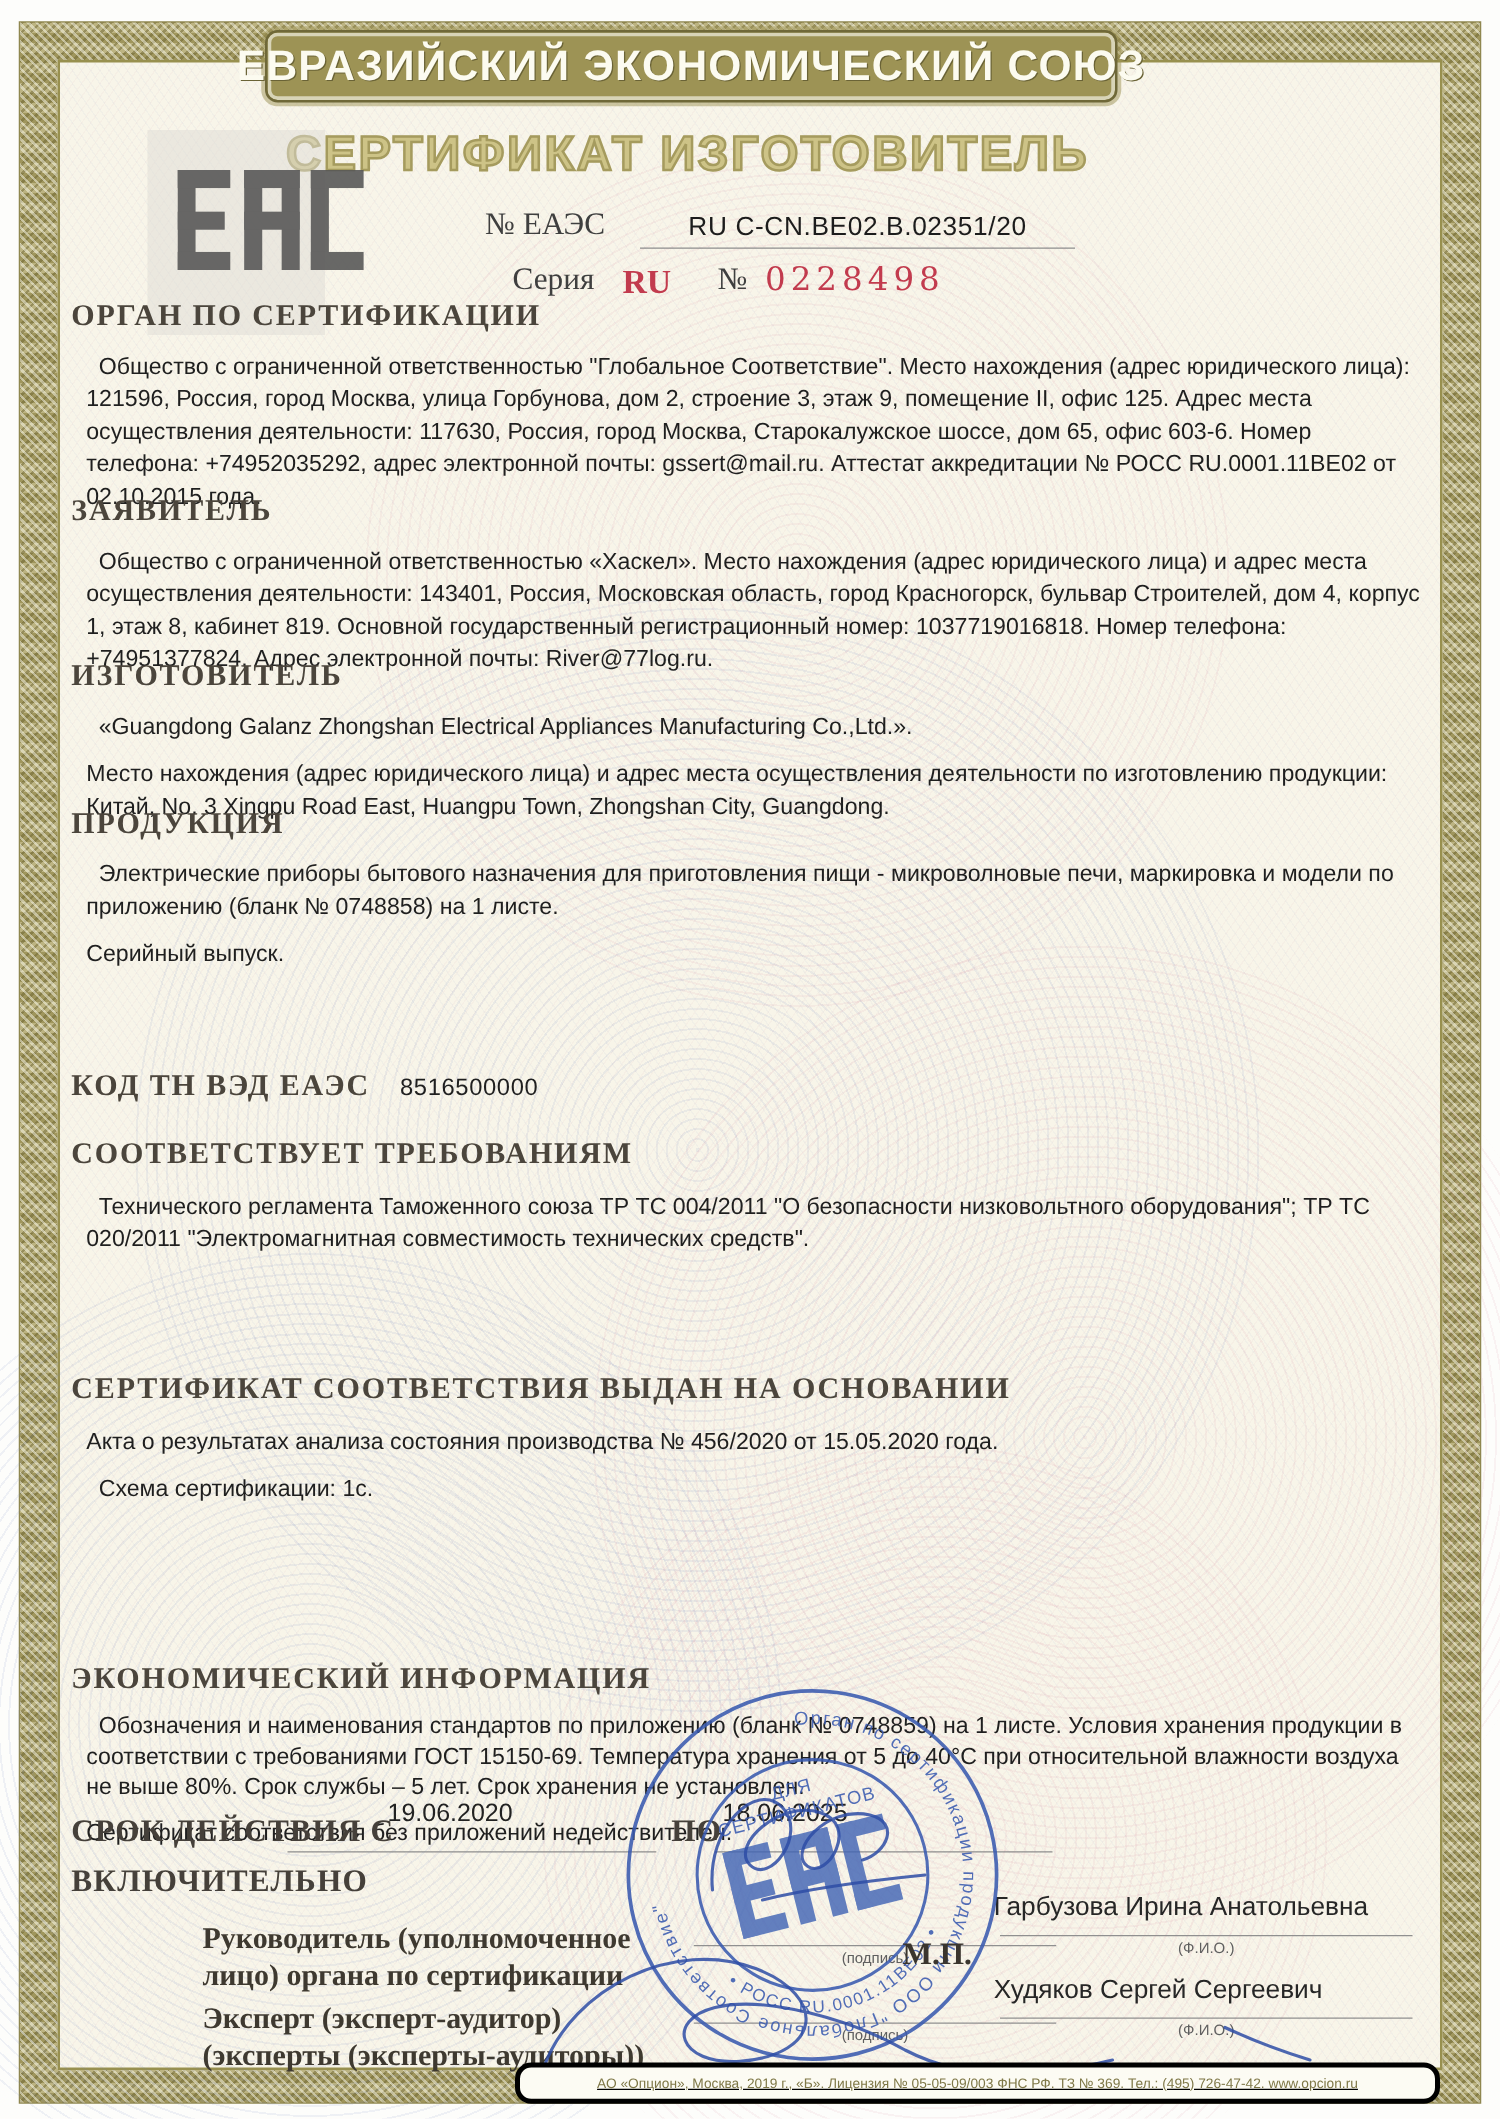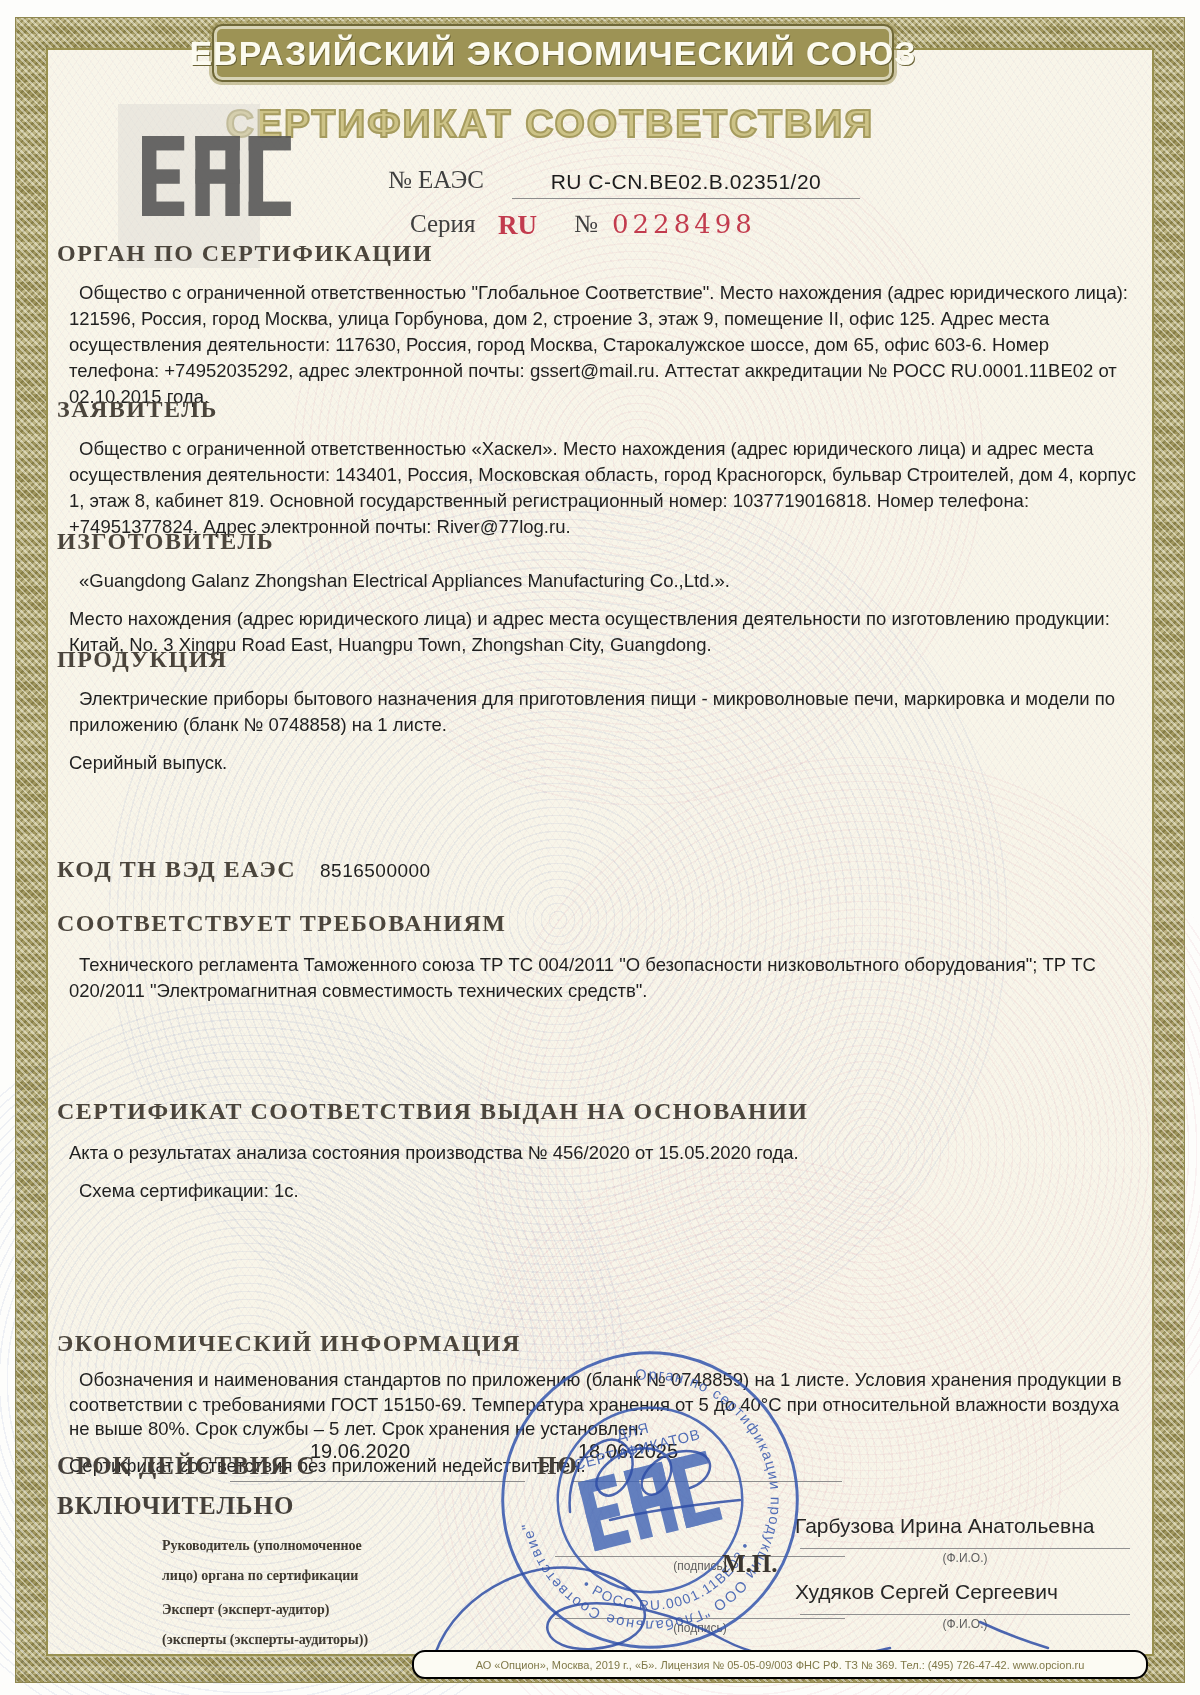--- a/index.html
+++ b/index.html
@@ -59,56 +59,56 @@
   .code-value{position:absolute;left:320px;font-size:19px;color:#1f1f1f;letter-spacing:.5px;}
 
   
   .validity-label{position:absolute;font-family:"Liberation Serif",serif;font-weight:bold;
     font-size:25px;letter-spacing:1px;color:#45403a;white-space:nowrap;}
   .date{position:absolute;font-size:20px;color:#222;}
   .vline{position:absolute;border-bottom:1.5px solid #8d8d8d;height:1px;}
 
   
   .role{position:absolute;left:162px;font-family:"Liberation Serif",serif;font-weight:bold;
-    font-size:14px;color:#3e3930;white-space:nowrap;}
+    font-size:24px;color:#3e3930;white-space:nowrap;}
   .sigline{position:absolute;border-top:1.5px solid #909090;text-align:center;
     font-size:12px;color:#5f5f5f;padding-top:2px;}
   .name{position:absolute;font-size:21px;color:#262626;white-space:nowrap;}
   .mp{position:absolute;left:722px;top:1550px;font-family:"Liberation Serif",serif;
     font-weight:bold;font-size:25px;color:#3a352e;z-index:8;}
 
   .stamp{position:absolute;left:488px;top:1338px;width:324px;height:324px;
     transform:rotate(-14deg);opacity:.88;z-index:6;}
   .signature-ink{position:absolute;left:420px;top:1392px;width:650px;height:290px;z-index:7;}
 
   
   .footer-pill{position:absolute;left:412px;top:1650px;width:732px;height:25px;
-    background:#fcfbf3;border:2px solid #000000;border-radius:13px;z-index:9;
-    display:flex;align-items:center;justify-content:center;}
+    background:#fcfbf3;border:4px solid #000000;border-radius:13px;z-index:9;
+    display:flex;align-items:center;justify-content:center;text-decoration:underline;}
   .footer-pill span{font-size:11px;color:#7f7848;white-space:nowrap;}
 </style>
 </head>
 <body>
 
 <div class="page">
 
   <div class="frame">
     <div class="inner">
       <div class="gw pink" style="left:240px;top:60px;width:700px;height:700px;"></div>
       <div class="gw blue" style="left:60px;top:420px;width:900px;height:900px;"></div>
       <div class="gw pink" style="left:420px;top:700px;width:800px;height:800px;"></div>
       <div class="gw blue" style="left:-180px;top:950px;width:760px;height:760px;"></div>
       <div class="gw pink" style="left:380px;top:1100px;width:640px;height:640px;"></div>
     </div>
   </div>
 
   <div class="union-banner">
     <span>ЕВРАЗИЙСКИЙ ЭКОНОМИЧЕСКИЙ СОЮЗ</span>
   </div>
-  <div class="cert-title">СЕРТИФИКАТ СООТВЕТСТВИЯ</div>
+  <div class="cert-title">СЕРТИФИКАТ ИЗГОТОВИТЕЛЬ</div>
 
   <div class="eac-shadowbox"></div>
   <svg class="eac-logo" viewBox="0 0 135 72" aria-label="ЕАС">
     <g fill="#555555">
       <rect x="0" y="0" width="13" height="72"></rect>
         <rect x="0" y="0" width="38" height="13"></rect>
       <rect x="0" y="30" width="34" height="13"></rect>
         <rect x="0" y="59" width="38" height="13"></rect>
       <rect x="48" y="0" width="13" height="72"></rect>
         <rect x="75" y="0" width="13" height="72"></rect>

